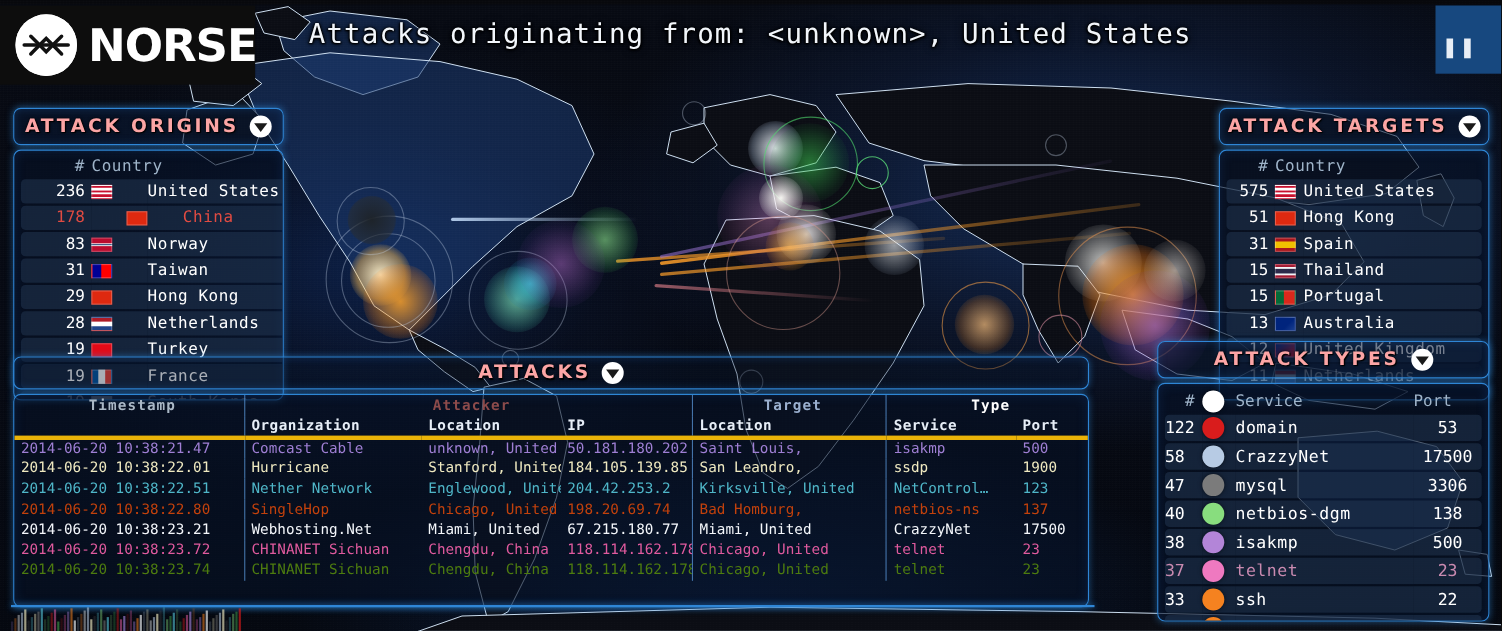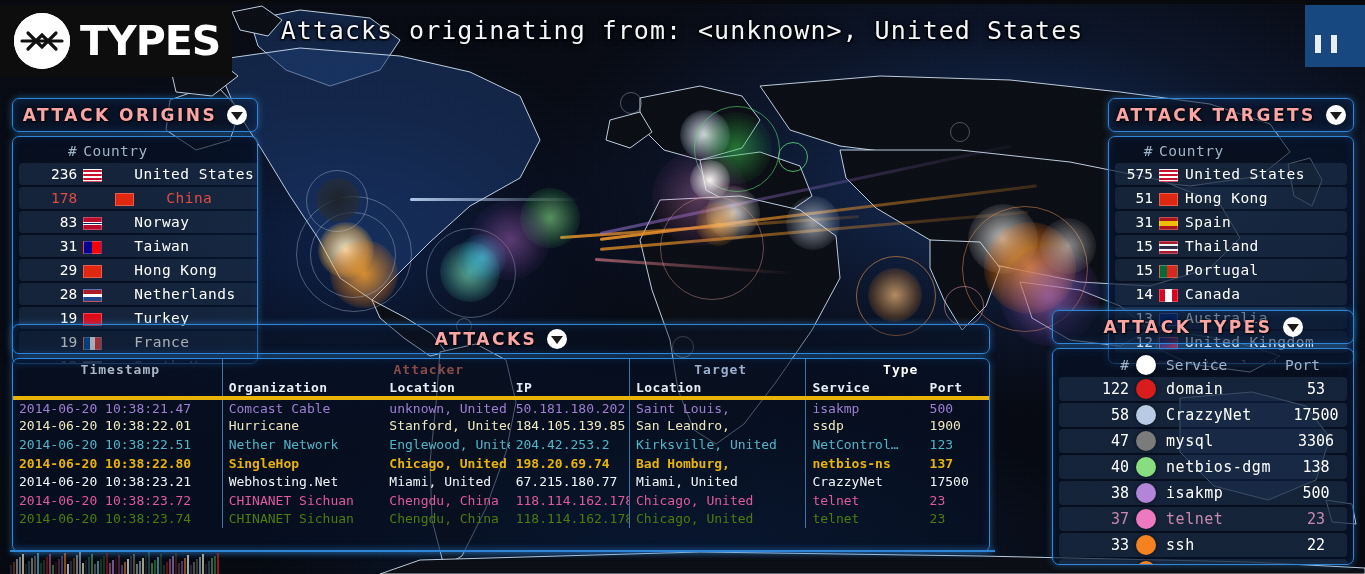--- a/index.html
+++ b/index.html
@@ -93,21 +93,21 @@
   table.list tr.row td.col-num { border-radius: 4px 0 0 4px; }
   table.list tr.row td.col-name { border-radius: 0 4px 4px 0; padding-right: 8px !important; }
   tr.row.fade td { opacity: .42; }
   tr.hl td, tr.hl td.col-num, tr.hl td.col-name { color: #e04b42 !important; padding-left: 32px; }
   .flag { display:inline-block; width: 19px; height: 13px; border: 1px solid rgba(255,255,255,.25); vertical-align: middle; position: relative; overflow: hidden; }
 
   
   table.types { width: 100%; border-collapse: separate; border-spacing: 0 2px; }
   table.types th { color:#9fb4c9; font-weight: normal; font-size: 14.5px; text-align:left; }
   table.types td { font-size: 15px; color:#fff; height: 24px; background: rgba(40,62,92,.45); }
-  table.types td.tn { width: 28px; text-align: right; padding-right: 7px; border-radius: 4px 0 0 4px; padding-left: 43px;}
+  table.types td.tn { width: 28px; text-align: left; padding-right: 7px; border-radius: 4px 0 0 4px;}
   table.types td.tc { width: 30px; }
   table.types td.ts { letter-spacing: .5px; }
   table.types td.tp { width: 62px; text-align: center; border-radius: 0 4px 4px 0; }
   table.types tr.hlrow td { color: #c98ab0 !important; }
   .dot { display:inline-block; width: 20px; height: 20px; border-radius: 50%; vertical-align: middle; box-shadow: 0 0 4px rgba(0,0,0,.6); }
 
   
   #attacks-panel .panel-body { padding: 0; }
   .atk-grid { width: 100%; border-collapse: collapse; table-layout: fixed; }
   .atk-grid td, .atk-grid th { font-size: 13px; padding: 0 0 0 6px; text-align: left; white-space: nowrap; overflow: hidden; }
@@ -228,21 +228,21 @@
         <circle cx="28" cy="28" r="28" fill="#ffffff"></circle>
         <g stroke="#111111" stroke-width="3.2" fill="none" stroke-linecap="round">
           <path d="M8 28 L48 28"></path>
           <path d="M14 20 L22 28 L14 36"></path>
           <path d="M42 20 L34 28 L42 36"></path>
           <path d="M22 28 L28 22 L34 28"></path>
           <path d="M22 28 L28 34 L34 28"></path>
         </g>
       </svg>
     </div>
-    <div class="brand-text">TYPES</div>
+    <div class="brand-text">NORSE</div>
   </div>
   <div class="corner-box">
     <div class="bars">
         <i></i>
         <i></i>
       </div>
   </div>
 
   <div class="page-title">Attacks originating from: &lt;unknown&gt;, United States</div>
 
@@ -341,25 +341,20 @@
             </tr>
             <tr class="row">
               <td class="col-num">15</td>
               <td class="col-flag"><span class="flag" style="background: linear-gradient(rgb(165, 25, 49) 17%, rgb(244, 245, 248) 17%, rgb(244, 245, 248) 33%, rgb(45, 42, 74) 33%, rgb(45, 42, 74) 67%, rgb(244, 245, 248) 67%, rgb(244, 245, 248) 83%, rgb(165, 25, 49) 83%);"></span></td>
               <td class="col-name">Thailand</td>
             </tr>
             <tr class="row">
               <td class="col-num">15</td>
               <td class="col-flag"><span class="flag" style="background: linear-gradient(90deg, rgb(4, 106, 56) 40%, rgb(218, 41, 28) 40%);"></span></td>
               <td class="col-name">Portugal</td>
-            </tr>
-            <tr class="row">
-              <td class="col-num">14</td>
-              <td class="col-flag"><span class="flag" style="background: linear-gradient(90deg, rgb(216, 6, 33) 28%, rgb(255, 255, 255) 28%, rgb(255, 255, 255) 72%, rgb(216, 6, 33) 72%);"></span></td>
-              <td class="col-name">Canada</td>
             </tr>
             <tr class="row">
               <td class="col-num">13</td>
               <td class="col-flag"><span class="flag" style="background: linear-gradient(135deg, rgb(0, 36, 125) 60%, rgb(27, 63, 143));"></span></td>
               <td class="col-name">Australia</td>
             </tr>
             <tr class="row">
               <td class="col-num">12</td>
               <td class="col-flag"><span class="flag" style="background: linear-gradient(135deg, rgb(0, 36, 125), rgb(207, 20, 43));"></span></td>
               <td class="col-name">United Kingdom</td>
@@ -497,21 +492,21 @@
             </tr>
             <tr class="arow" style="color: rgb(79, 182, 200);">
               <td>2014-06-20  10:38:22.51</td>
               <td class="vline">Nether Network</td>
               <td>Englewood, United</td>
               <td>204.42.253.2</td>
               <td class="vline">Kirksville, United</td>
               <td class="vline">NetControl…</td>
               <td>123</td>
             </tr>
-            <tr class="arow" style="color: #eab308; font-weight: bold;">
+            <tr class="arow" style="color: #c2410c;">
               <td>2014-06-20  10:38:22.80</td>
               <td class="vline">SingleHop</td>
               <td>Chicago, United</td>
               <td>198.20.69.74</td>
               <td class="vline">Bad Homburg,</td>
               <td class="vline">netbios-ns</td>
               <td>137</td>
             </tr>
             <tr class="arow" style="color: rgb(244, 247, 251);">
               <td>2014-06-20  10:38:23.21</td>

